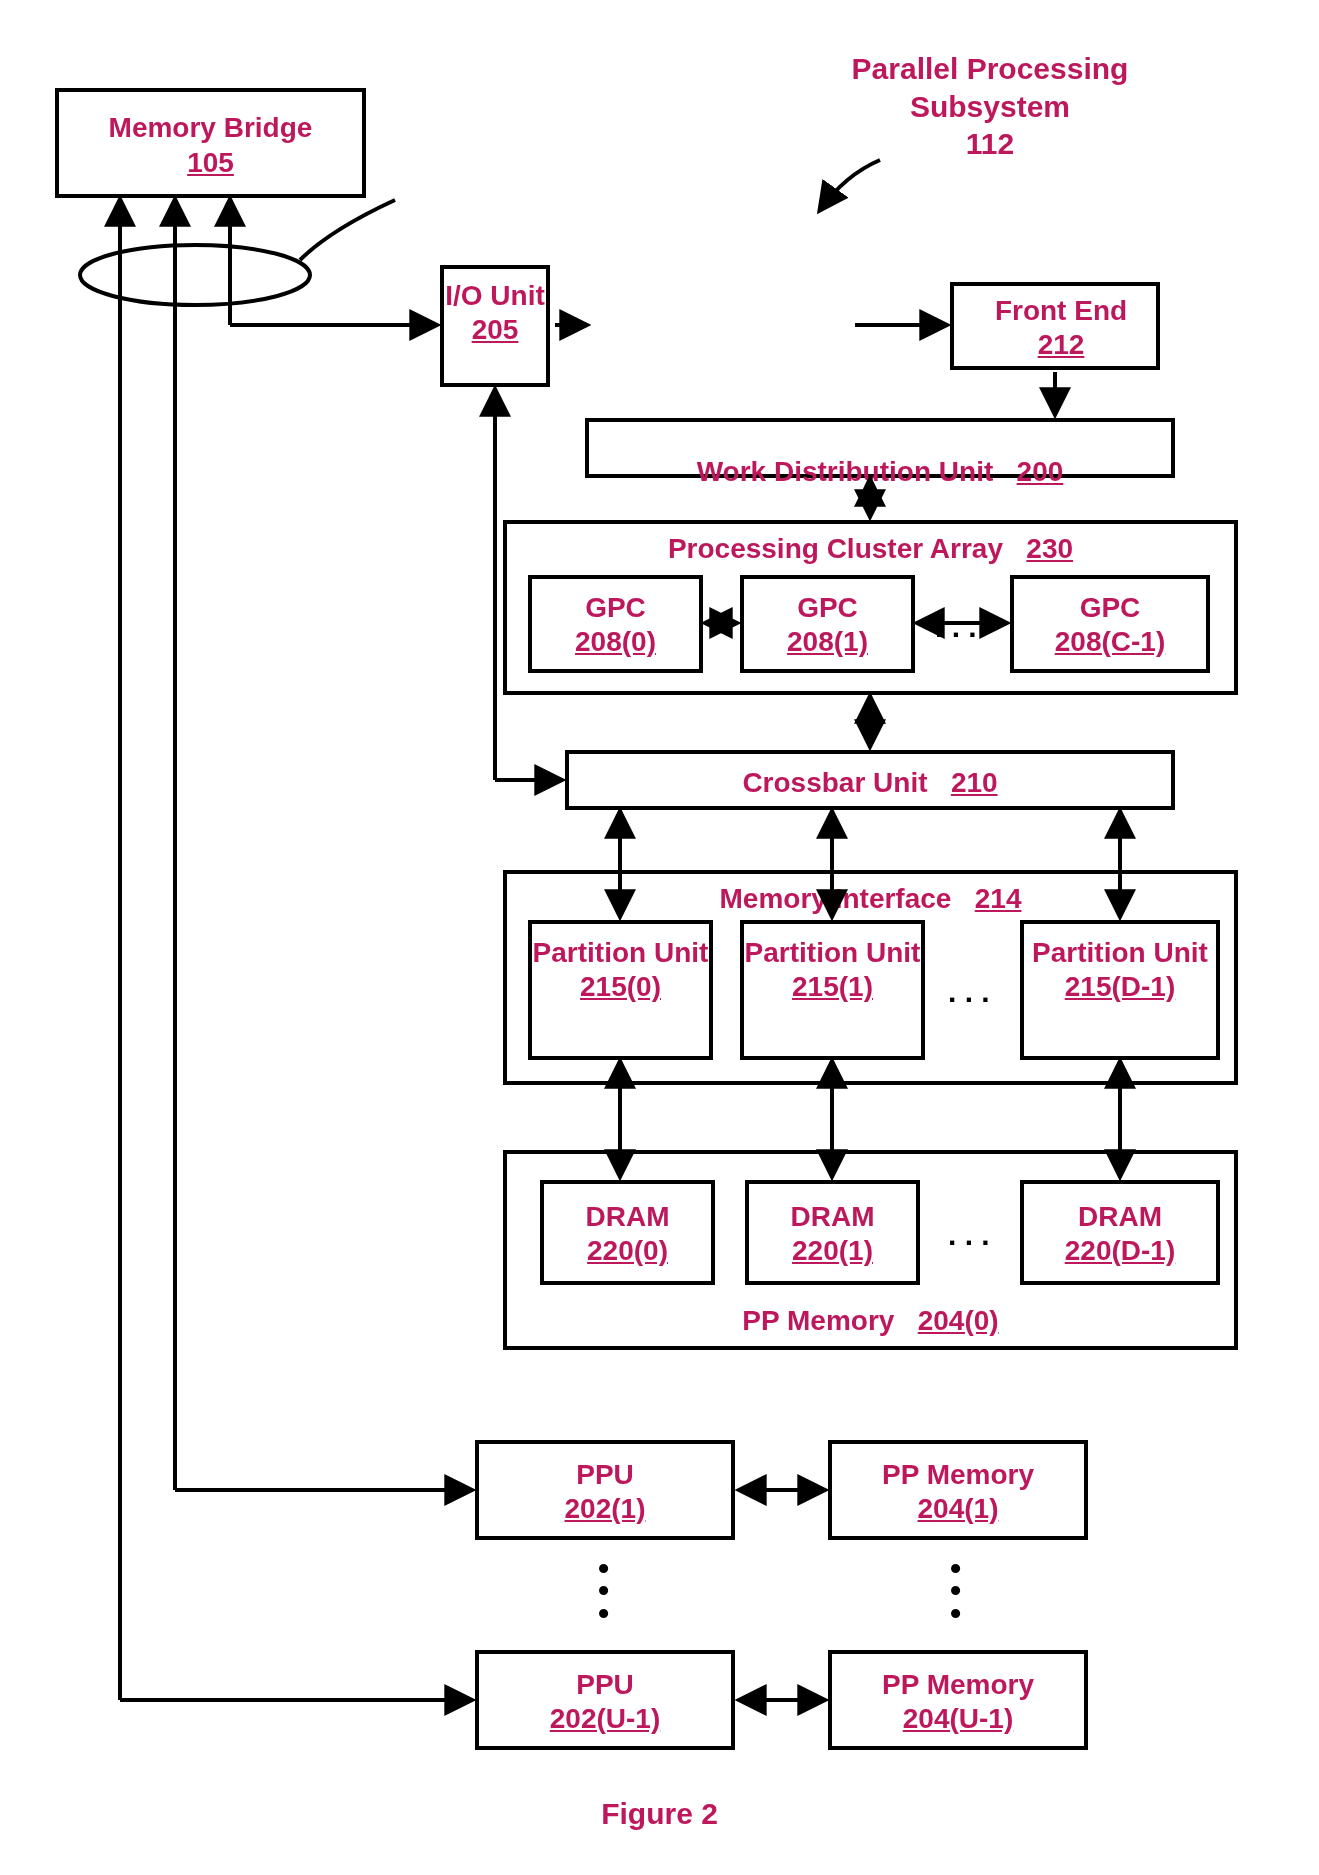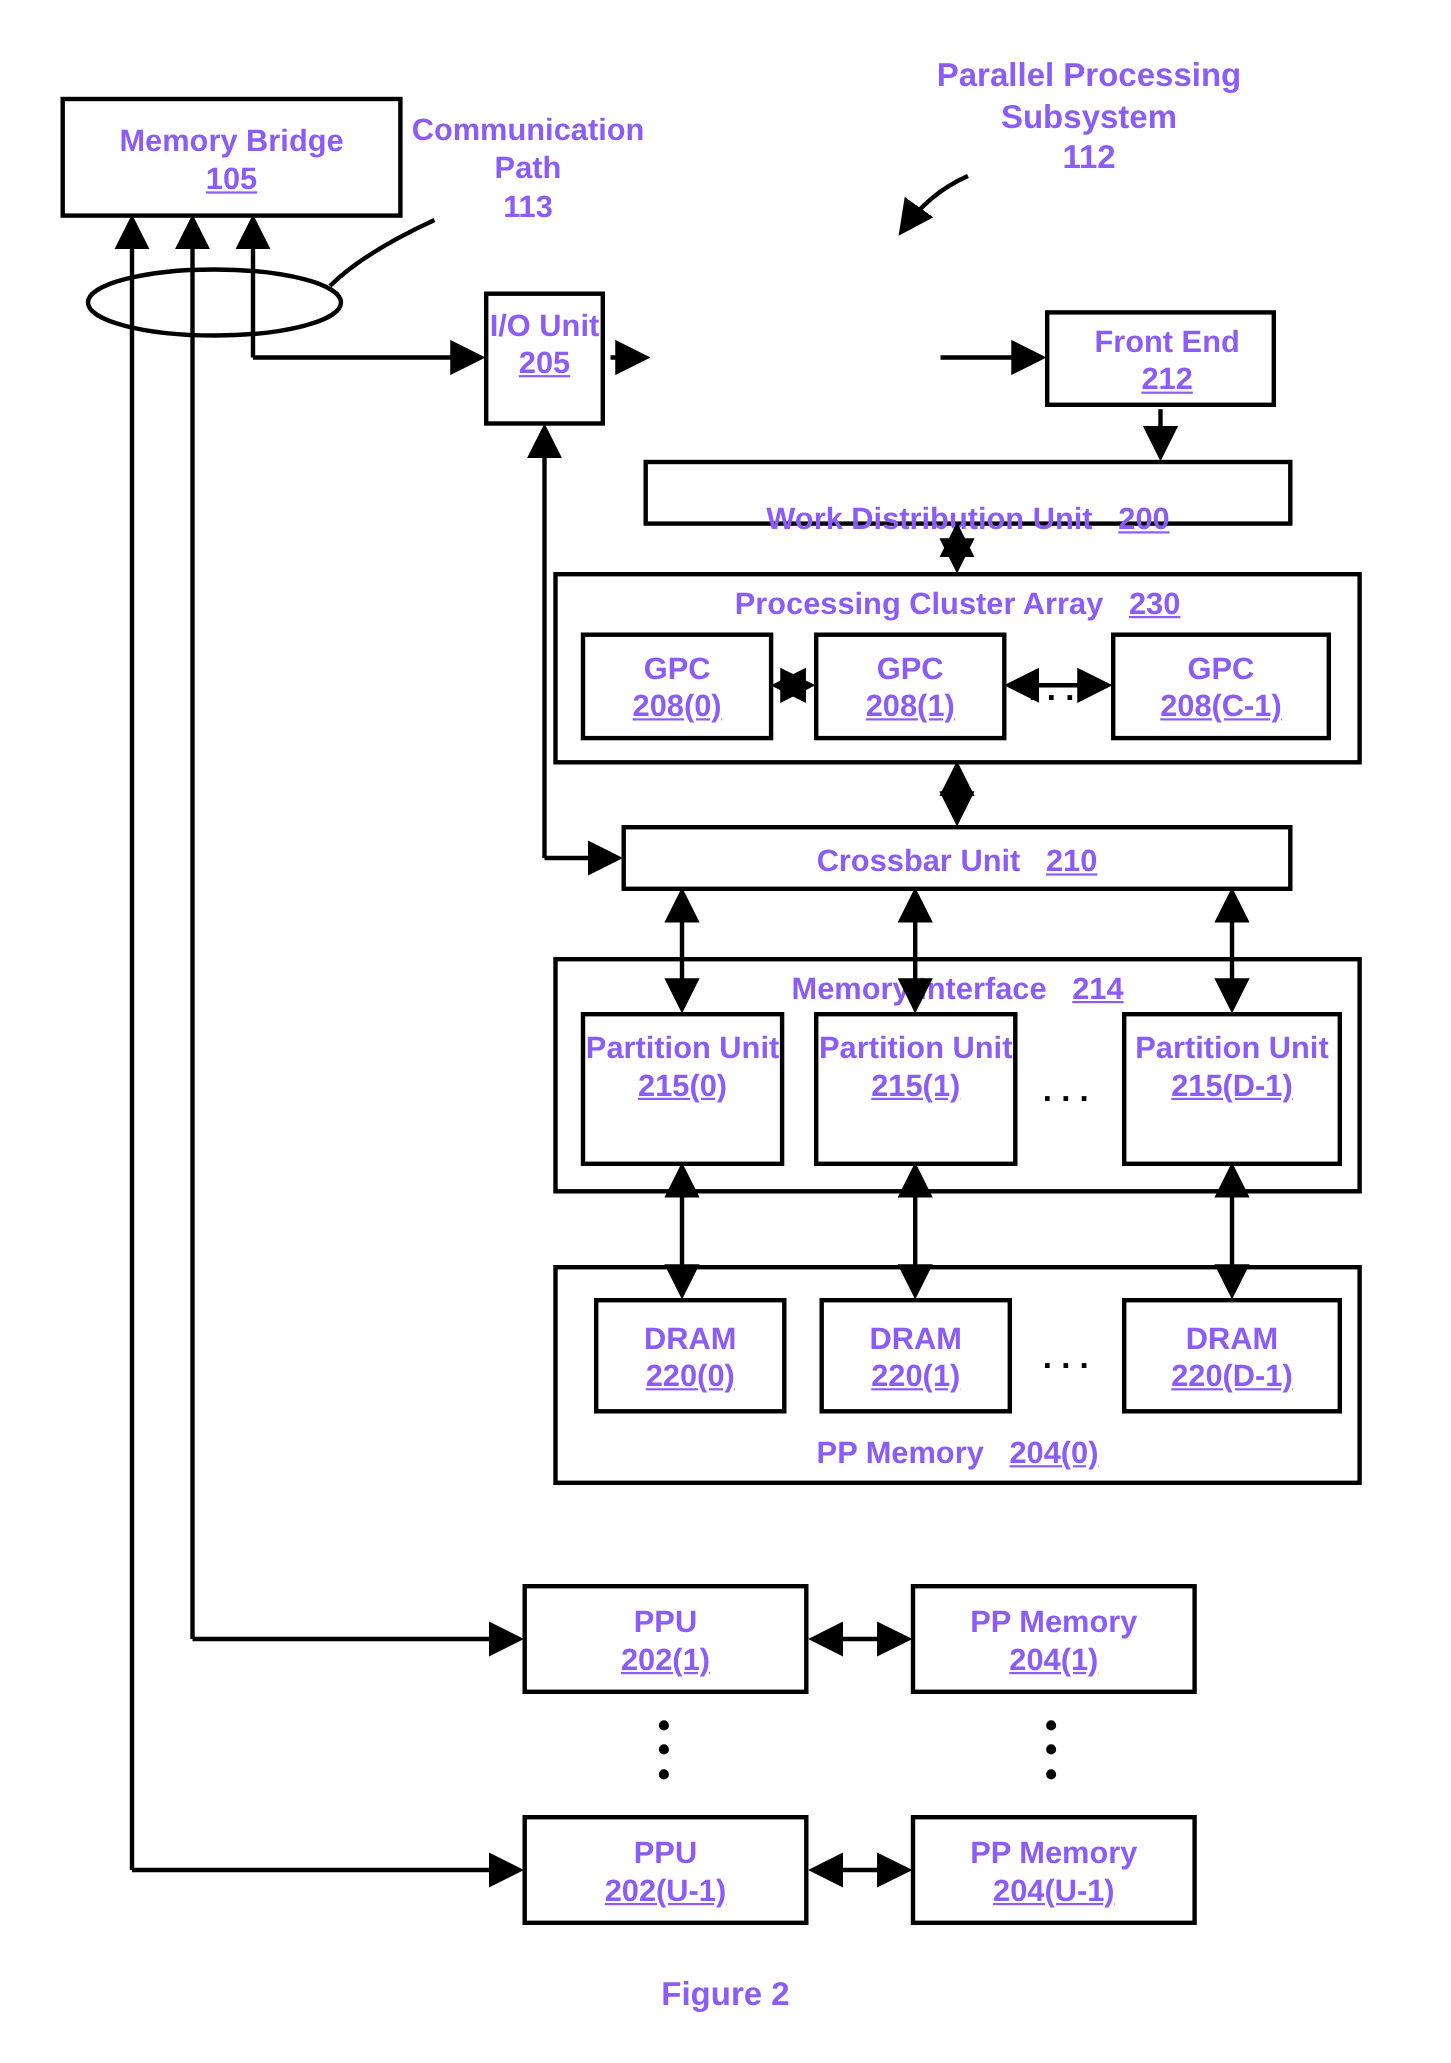--- a/index.html
+++ b/index.html
@@ -17,21 +17,21 @@
   .box {
     position: absolute;
     border: 4px solid #000;
     background: #fff;
     text-align: center;
     box-sizing: border-box;
   }
   .label {
     position: absolute;
     font-weight: bold;
-    color: #8b5cf6;
+    color: #be185d;
     text-align: center;
   }
   .num {
     text-decoration: underline;
   }
   .dots {
     position: absolute;
     font-weight: bold;
     color: #000;
   }
@@ -51,24 +51,20 @@
 
 <div class="page">
 
   <div class="box" style="left:55px; top:88px; width:311px; height:110px;">
     <div class="label bt" style="left:0; right:0; top:18px;">
       <span>Memory Bridge</span><br>
       <span class="num">105</span>
     </div>
   </div>
 
-  <div class="label bt" style="left:350px; top:100px; width:260px;">
-    <span>Communication Path</span><br>
-    <span>113</span>
-  </div>
 
   <div class="label ht" style="left:800px; top:50px; width:380px;">
     <span>Parallel Processing Subsystem</span><br>
     <span>112</span>
   </div>
 
 
   <div class="box" style="left:440px; top:265px; width:110px; height:122px;">
     <div class="label bt2" style="left:0; right:0; top:10px;">
       <span>I/O Unit</span><br>

